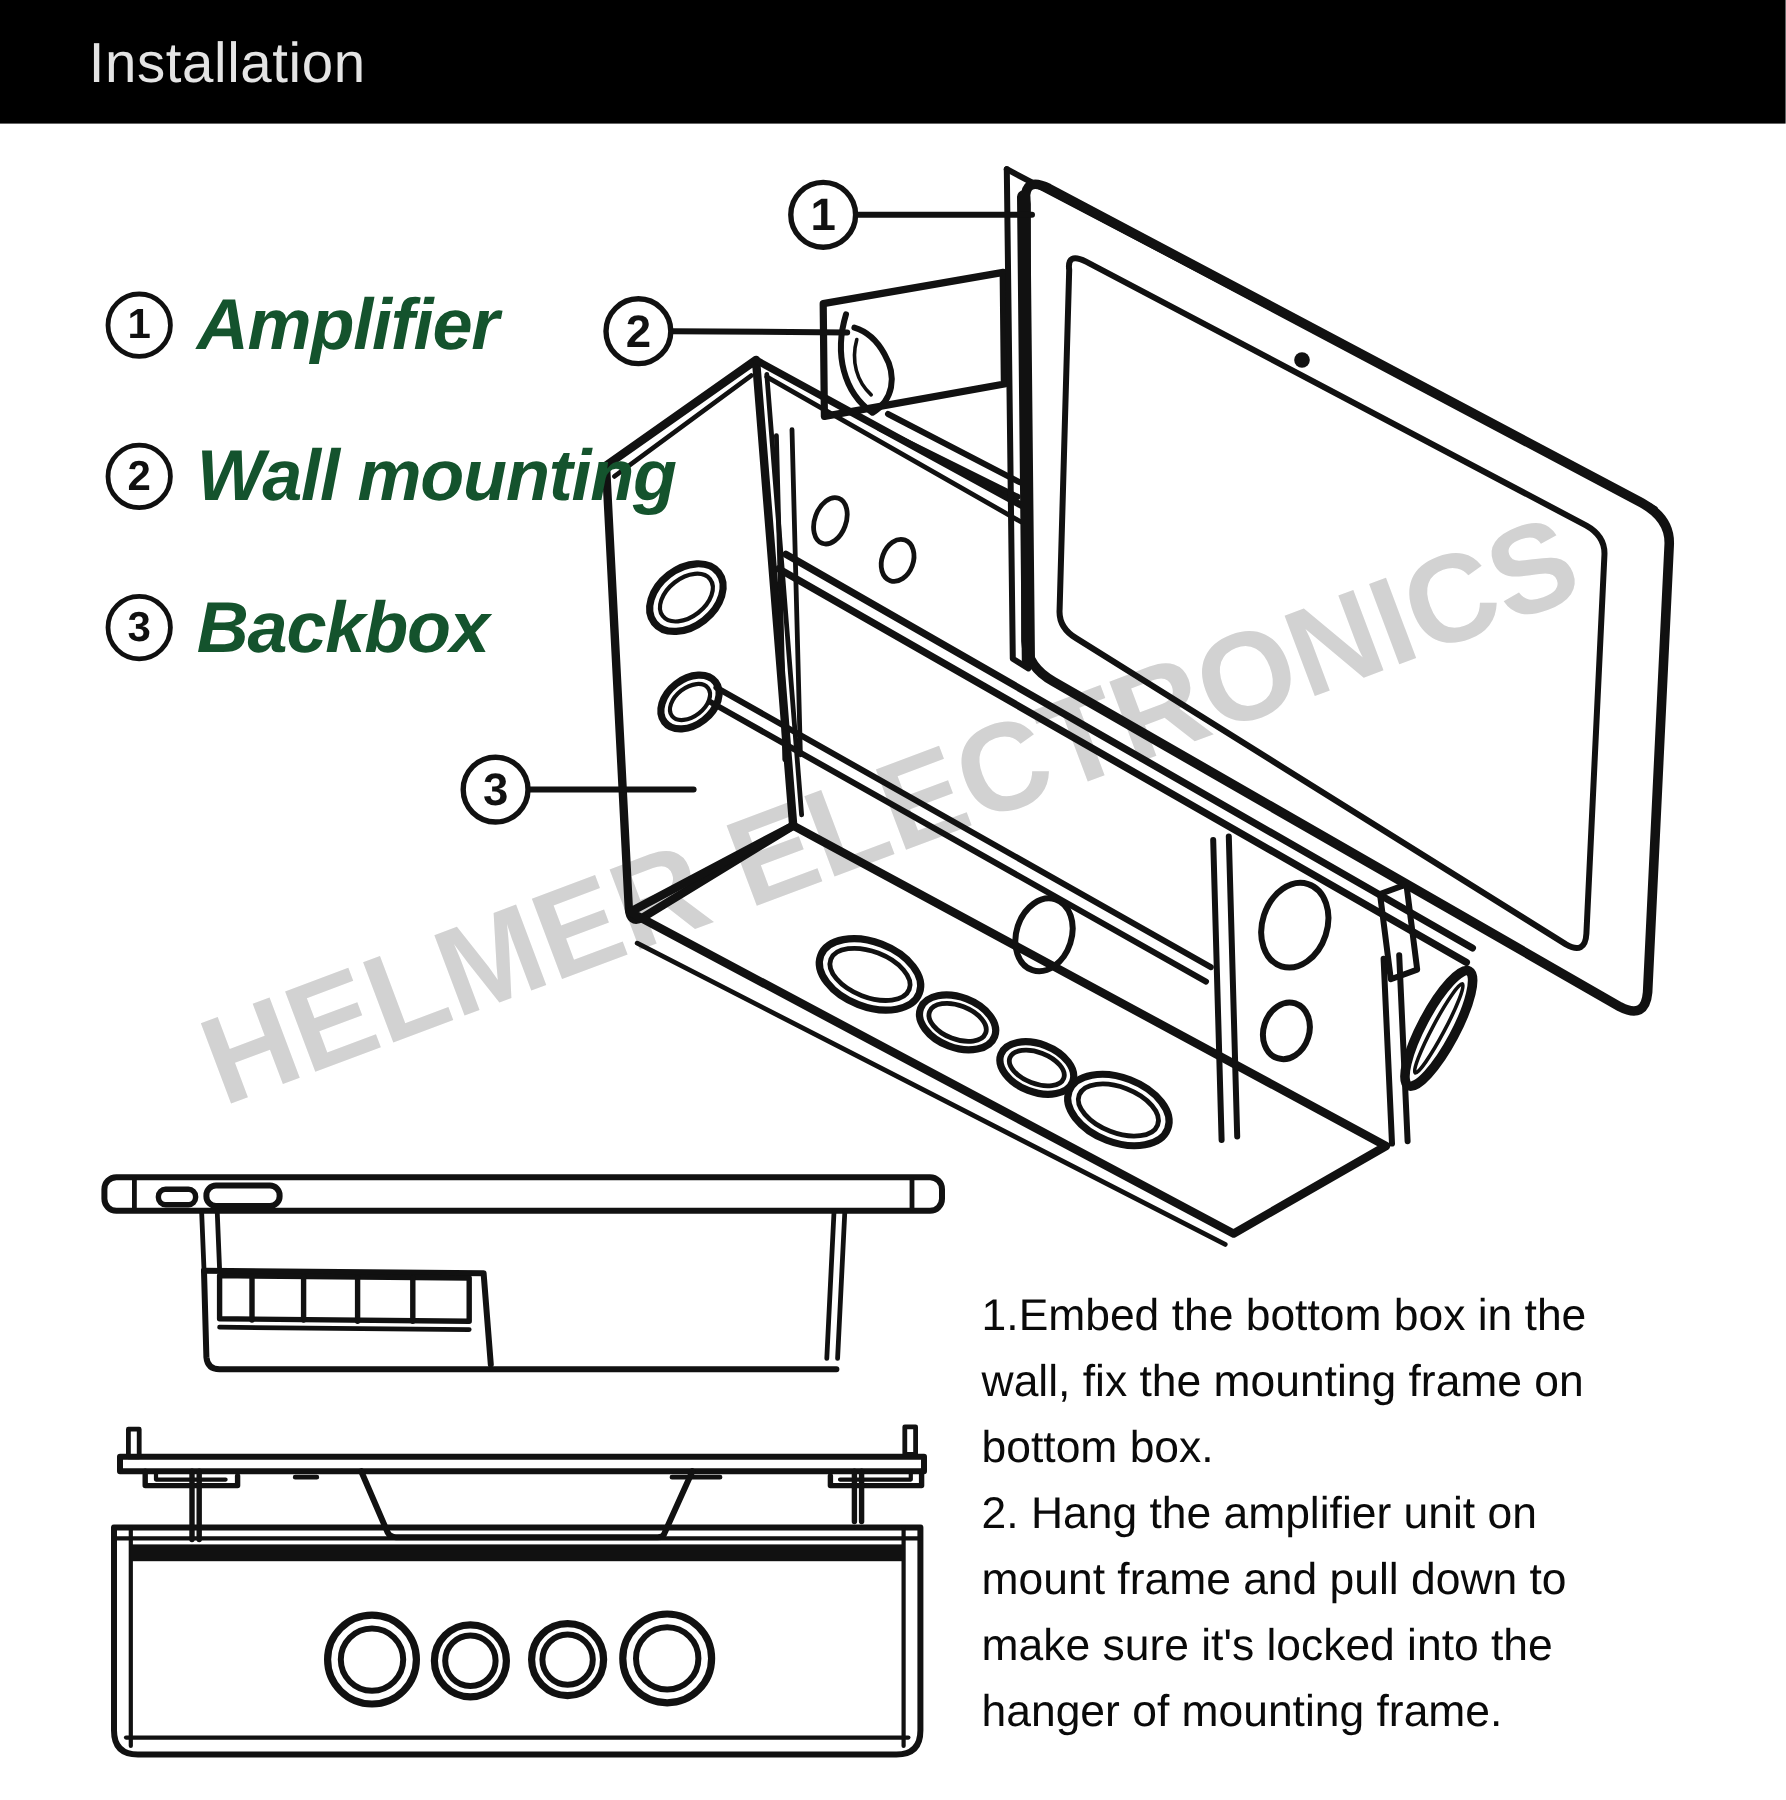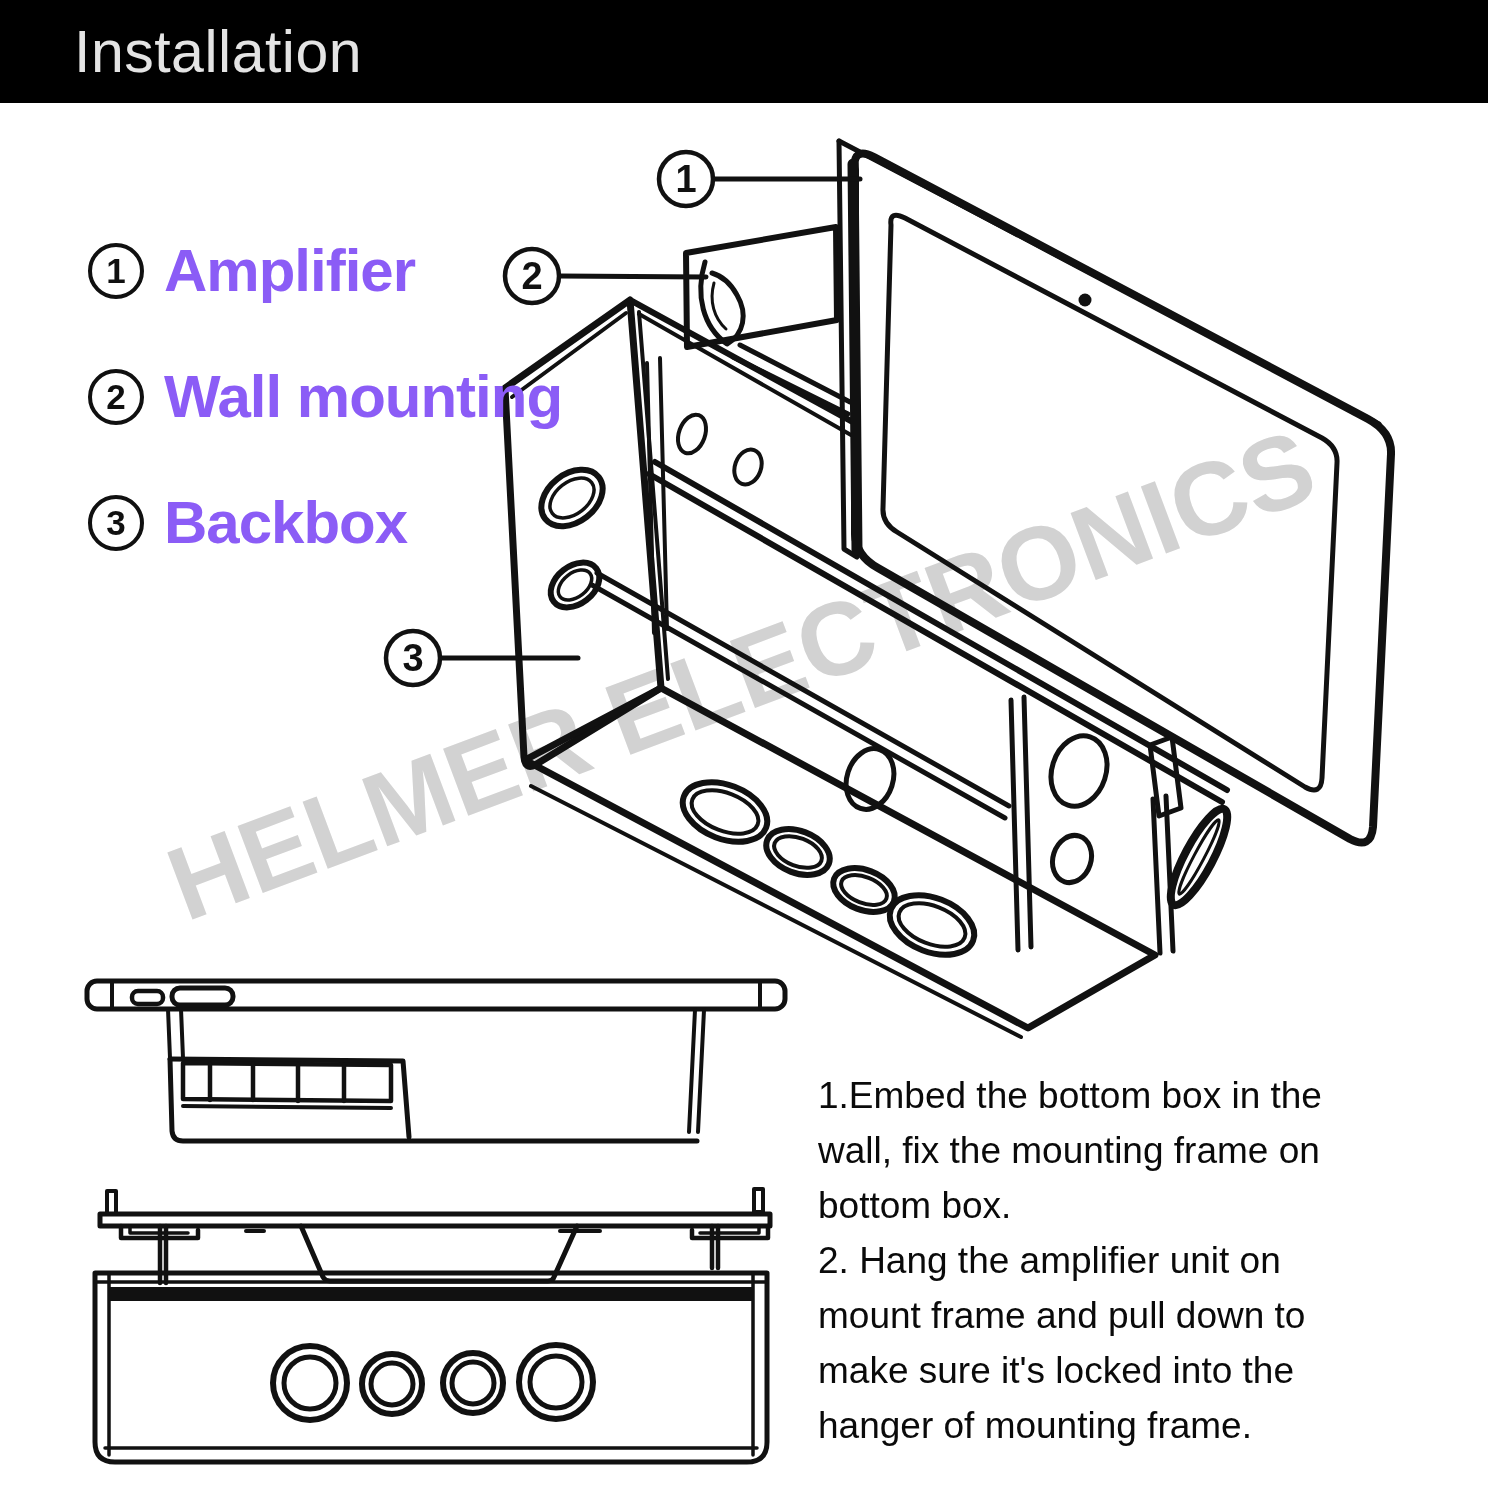--- a/index.html
+++ b/index.html
@@ -1,23 +1,23 @@
 <!DOCTYPE html>
 <html><head>
 <meta charset="utf-8">
 <style>
   html,body{margin:0;padding:0;background:#fff;}
   body{width:1488px;height:1500px;overflow:hidden;font-family:"Liberation Sans",sans-serif;}
   #page{position:relative;width:1488px;height:1500px;background:#fff;}
   .header{position:absolute;top:0;left:0;width:1488px;height:103px;background:#000;display:flex;align-items:center;}
-  .header .title{color:#e4e4e4;font-size:59px;margin-left:74px;letter-spacing:.5px;}
+  .header .title{color:#e4e4e4;font-size:47px;margin-left:74px;letter-spacing:.5px;}
   .legend{position:absolute;left:88px;top:236px;display:flex;flex-direction:column;gap:57px;}
   .legend-row{display:flex;align-items:center;gap:20px;}
   .lnum{width:48px;height:48px;border:4px solid #101010;border-radius:50%;display:flex;align-items:center;justify-content:center;font-size:35px;font-weight:700;color:#101010;flex:0 0 auto;}
-  .llabel{font-size:60px;font-weight:700;color:#8b5cf6;letter-spacing:-1px;white-space:nowrap;}
+  .llabel{font-size:60px;font-weight:700;color:#14532d;letter-spacing:-1px;white-space:nowrap;font-style:italic;}
   .instructions{position:absolute;left:818px;top:1068px;width:666px;font-size:37px;line-height:55px;color:#0a0a0a;white-space:pre-line;}
   svg.art{position:absolute;top:0;left:0;}
   .callout-num{font-size:38px;font-weight:700;fill:#111;text-anchor:middle;}
   .wm{font-weight:700;}
 </style>
 </head>
 <body>
 
 <div id="page">
 

